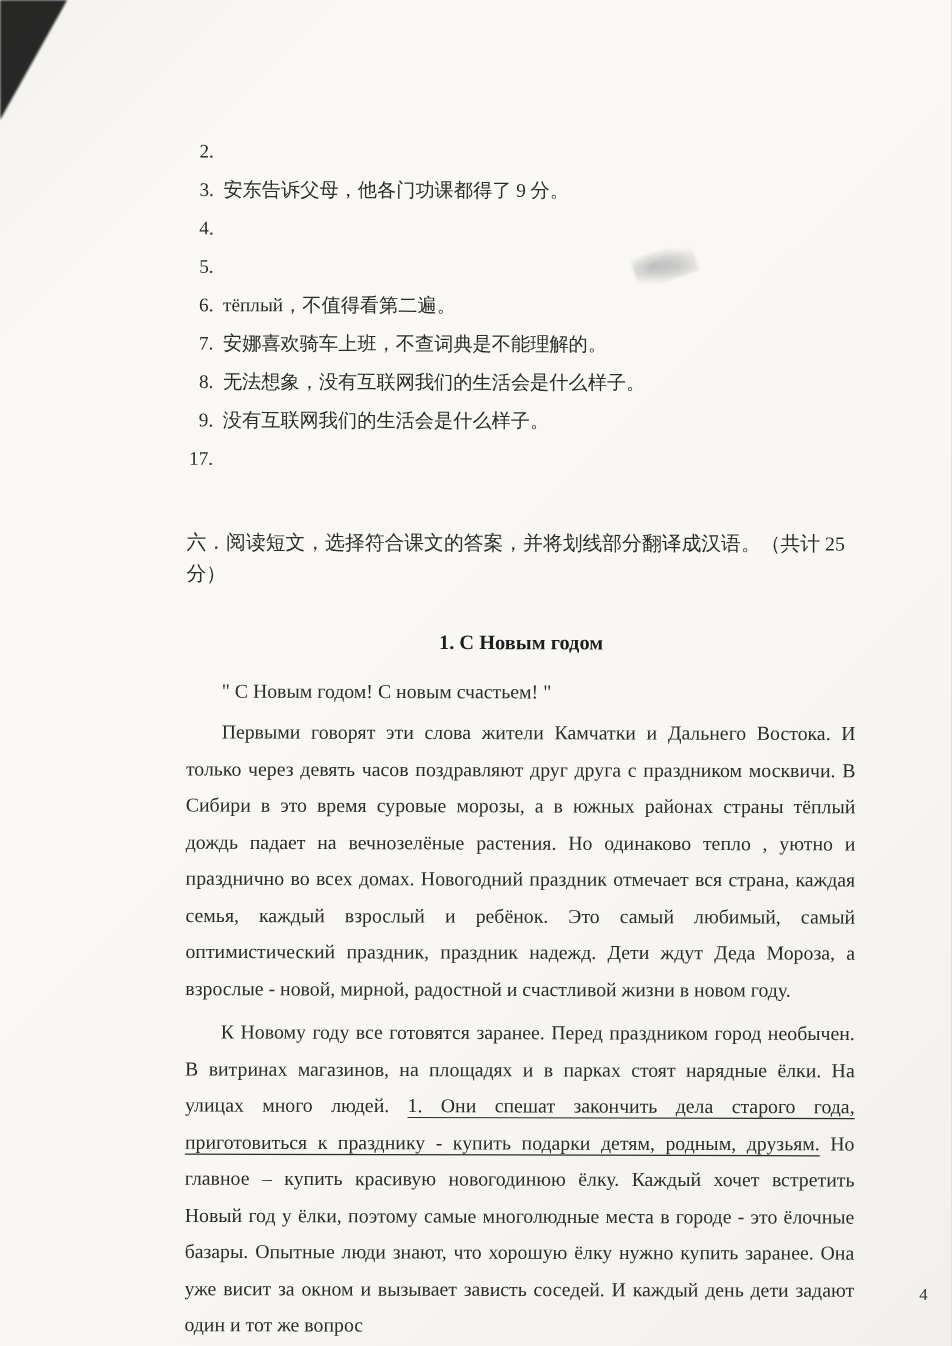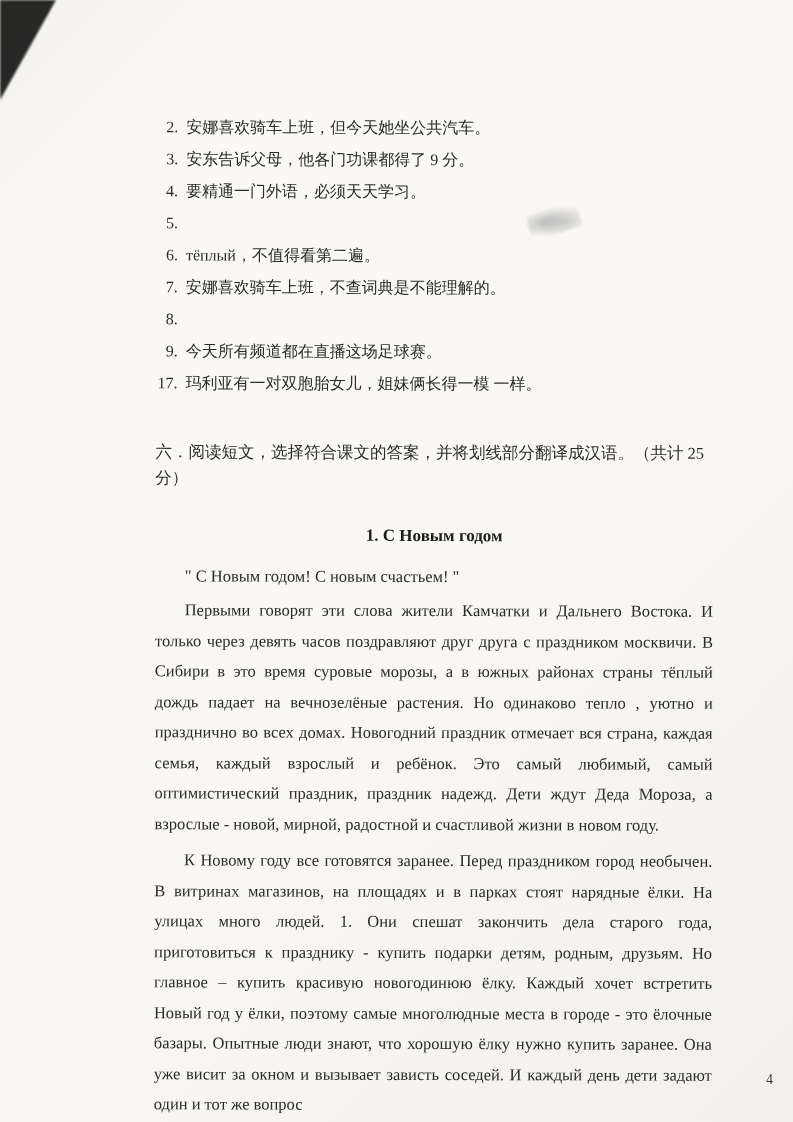--- a/index.html
+++ b/index.html
@@ -78,20 +78,21 @@
   }
   .para {
     margin: 4px 0 0 0;
     font-size: 16.5px;
     line-height: 30.5px;
     text-align: justify;
     text-indent: 1.8em;
   }
   .para + .para { margin-top: 6px; }
   .underlined {
+    text-decoration: underline;
     text-underline-offset: 4px;
   }
   .footer {
     position: absolute;
     left: 0;
     right: 60px;
     top: 1056px;
     text-align: center;
     font-size: 12px;
     color: #3a3a3a;
@@ -110,51 +111,49 @@
 <div class="page">
 
   <div class="corner-artifact"></div>
   <div class="smudge"></div>
 
   <div class="content">
 
     <div class="sentence-list">
       <div class="list-item">
         <span class="num">2.</span>
-        <span class="txt">安娜喜欢骑车上班，但今天她坐公共汽车。</span>
       </div>
       <div class="list-item">
         <span class="num">3.</span>
         <span class="txt">安东告诉父母，他各门功课都得了 9 分。</span>
       </div>
       <div class="list-item">
         <span class="num">4.</span>
-        <span class="txt">要精通一门外语，必须天天学习。</span>
       </div>
       <div class="list-item">
         <span class="num">5.</span>
       </div>
       <div class="list-item">
         <span class="num">6.</span>
         <span class="txt">тёплый，不值得看第二遍。</span>
       </div>
       <div class="list-item">
         <span class="num">7.</span>
         <span class="txt">安娜喜欢骑车上班，不查词典是不能理解的。</span>
       </div>
       <div class="list-item">
         <span class="num">8.</span>
+        <span class="txt">无法想象，没有互联网我们的生活会是什么样子。</span>
       </div>
       <div class="list-item">
         <span class="num">9.</span>
-        <span class="txt">今天所有频道都在直播这场足球赛。</span>
+        <span class="txt">没有互联网我们的生活会是什么样子。</span>
       </div>
       <div class="list-item">
         <span class="num">17.</span>
-        <span class="txt">玛利亚有一对双胞胎女儿，姐妹俩长得一模 一样。</span>
       </div>
     </div>
 
     <p class="instruction">六．阅读短文，选择符合课文的答案，并将划线部分翻译成汉语。（共计 25 分）</p>
 
     <h3 class="passage-title">1. С Новым годом</h3>
 
     <p class="quote">" С Новым годом! С новым счастьем! "</p>
 
     <p class="para">Первыми говорят эти слова жители Камчатки и Дальнего Востока. И только через девять часов поздравляют друг друга с праздником москвичи. В Сибири в это время суровые морозы, а в южных районах страны тёплый дождь падает на вечнозелёные растения. Но одинаково тепло , уютно и празднично во всех домах. Новогодний праздник отмечает вся страна, каждая семья, каждый взрослый и ребёнок. Это самый любимый, самый оптимистический праздник, праздник надежд. Дети ждут Деда Мороза, а взрослые - новой, мирной, радостной и счастливой жизни в новом году.</p>

